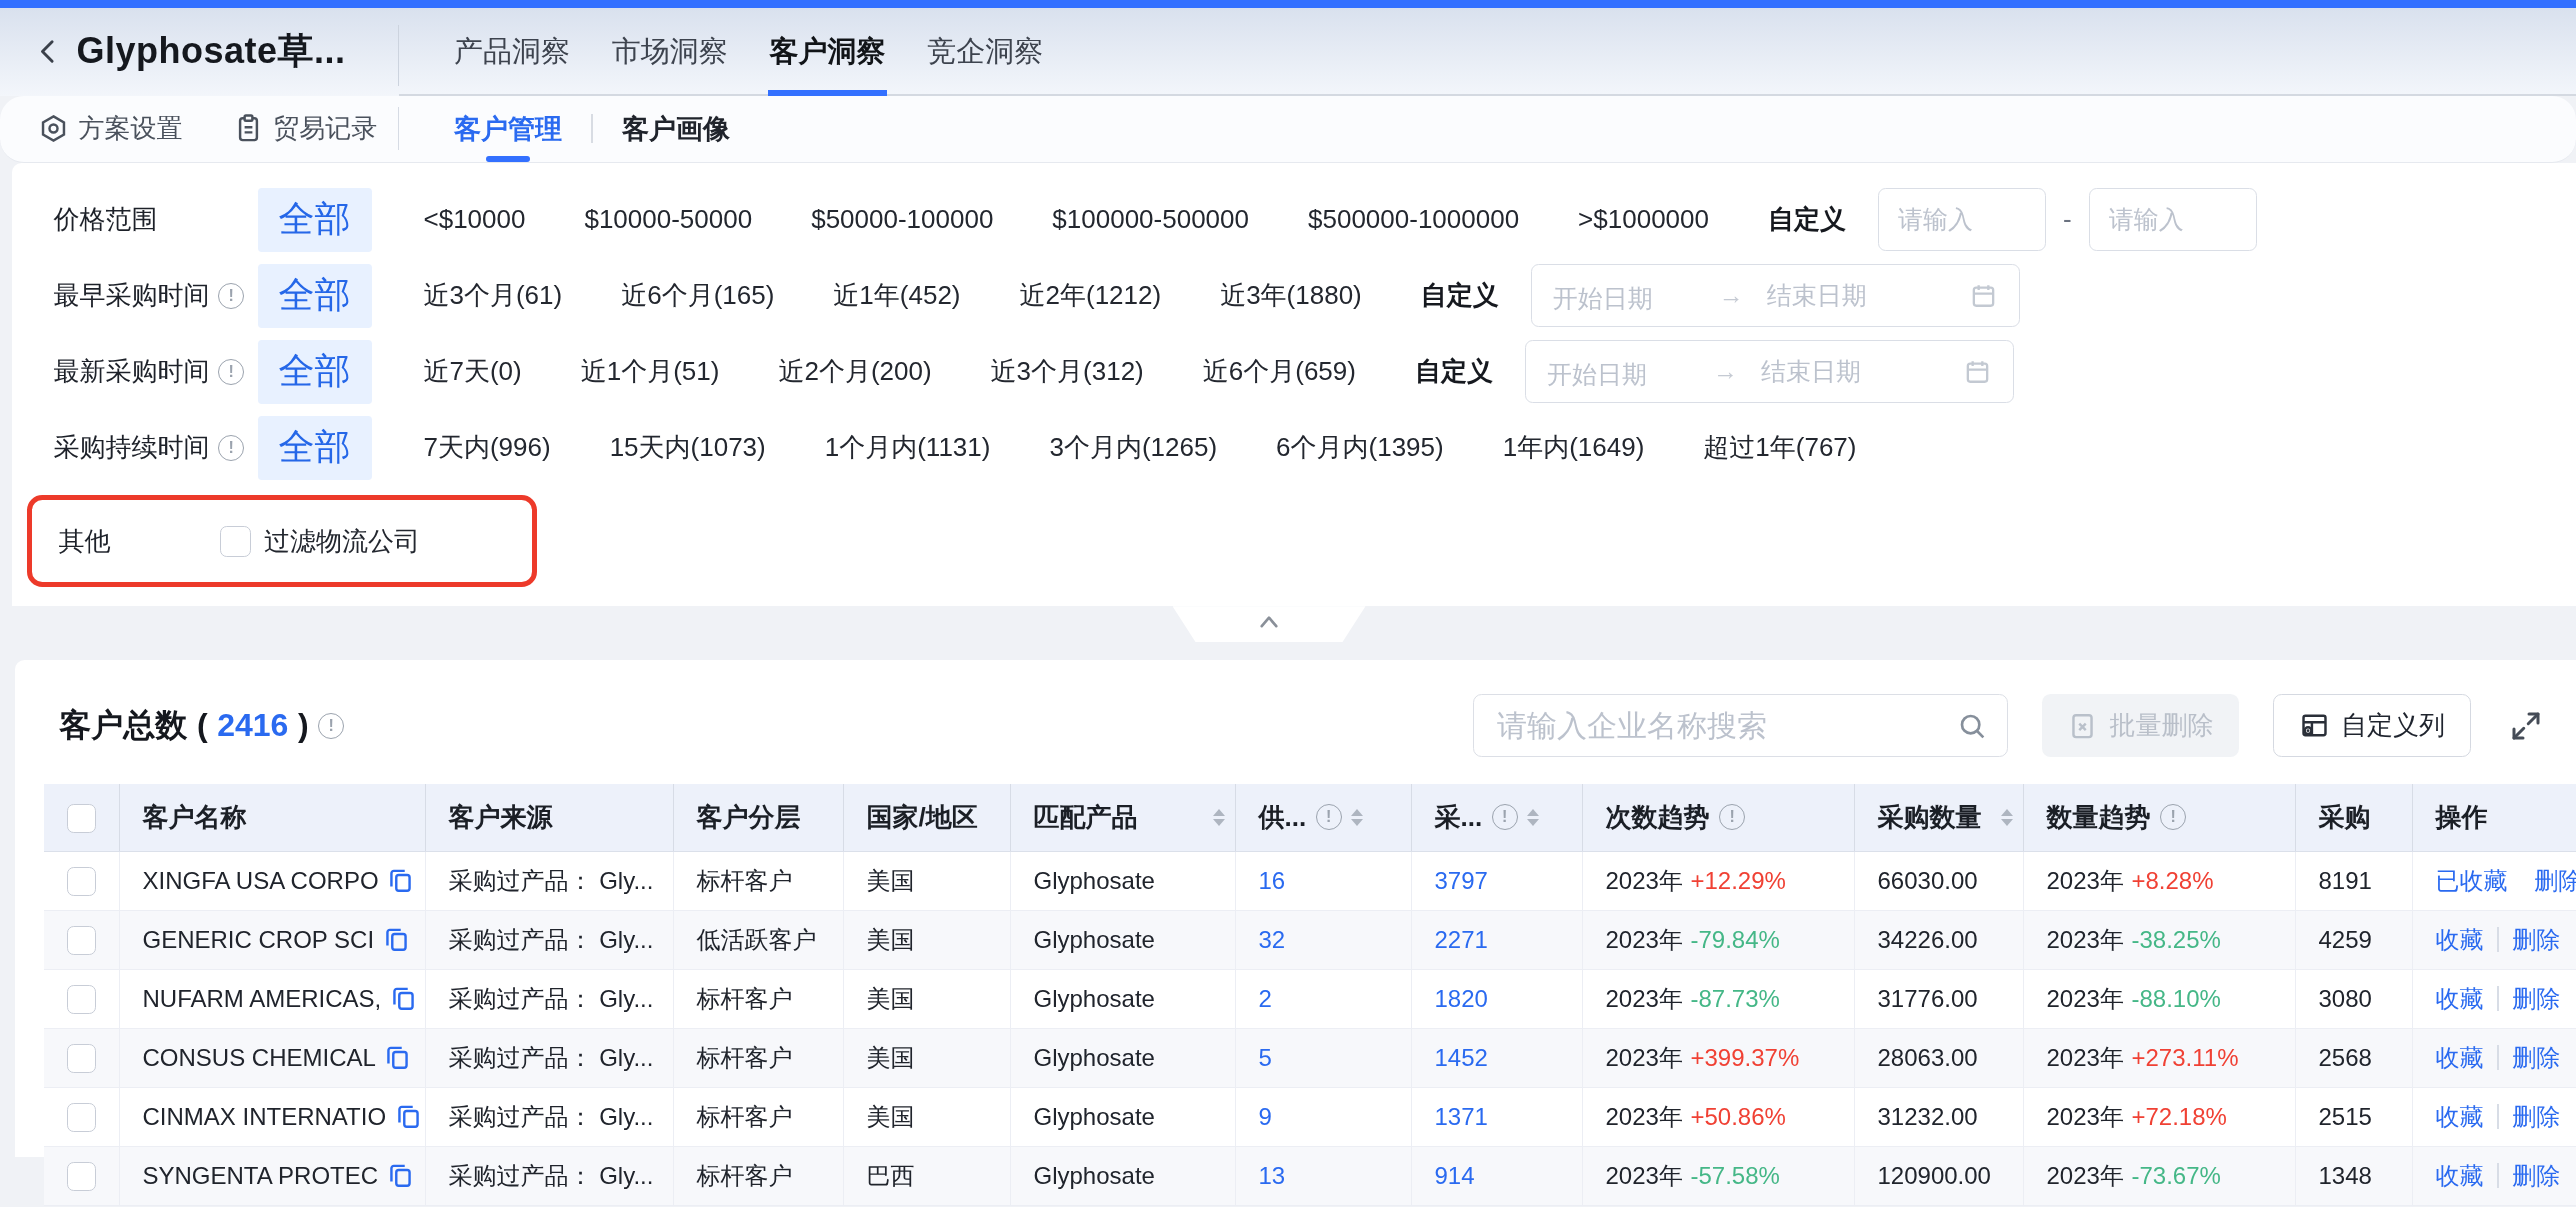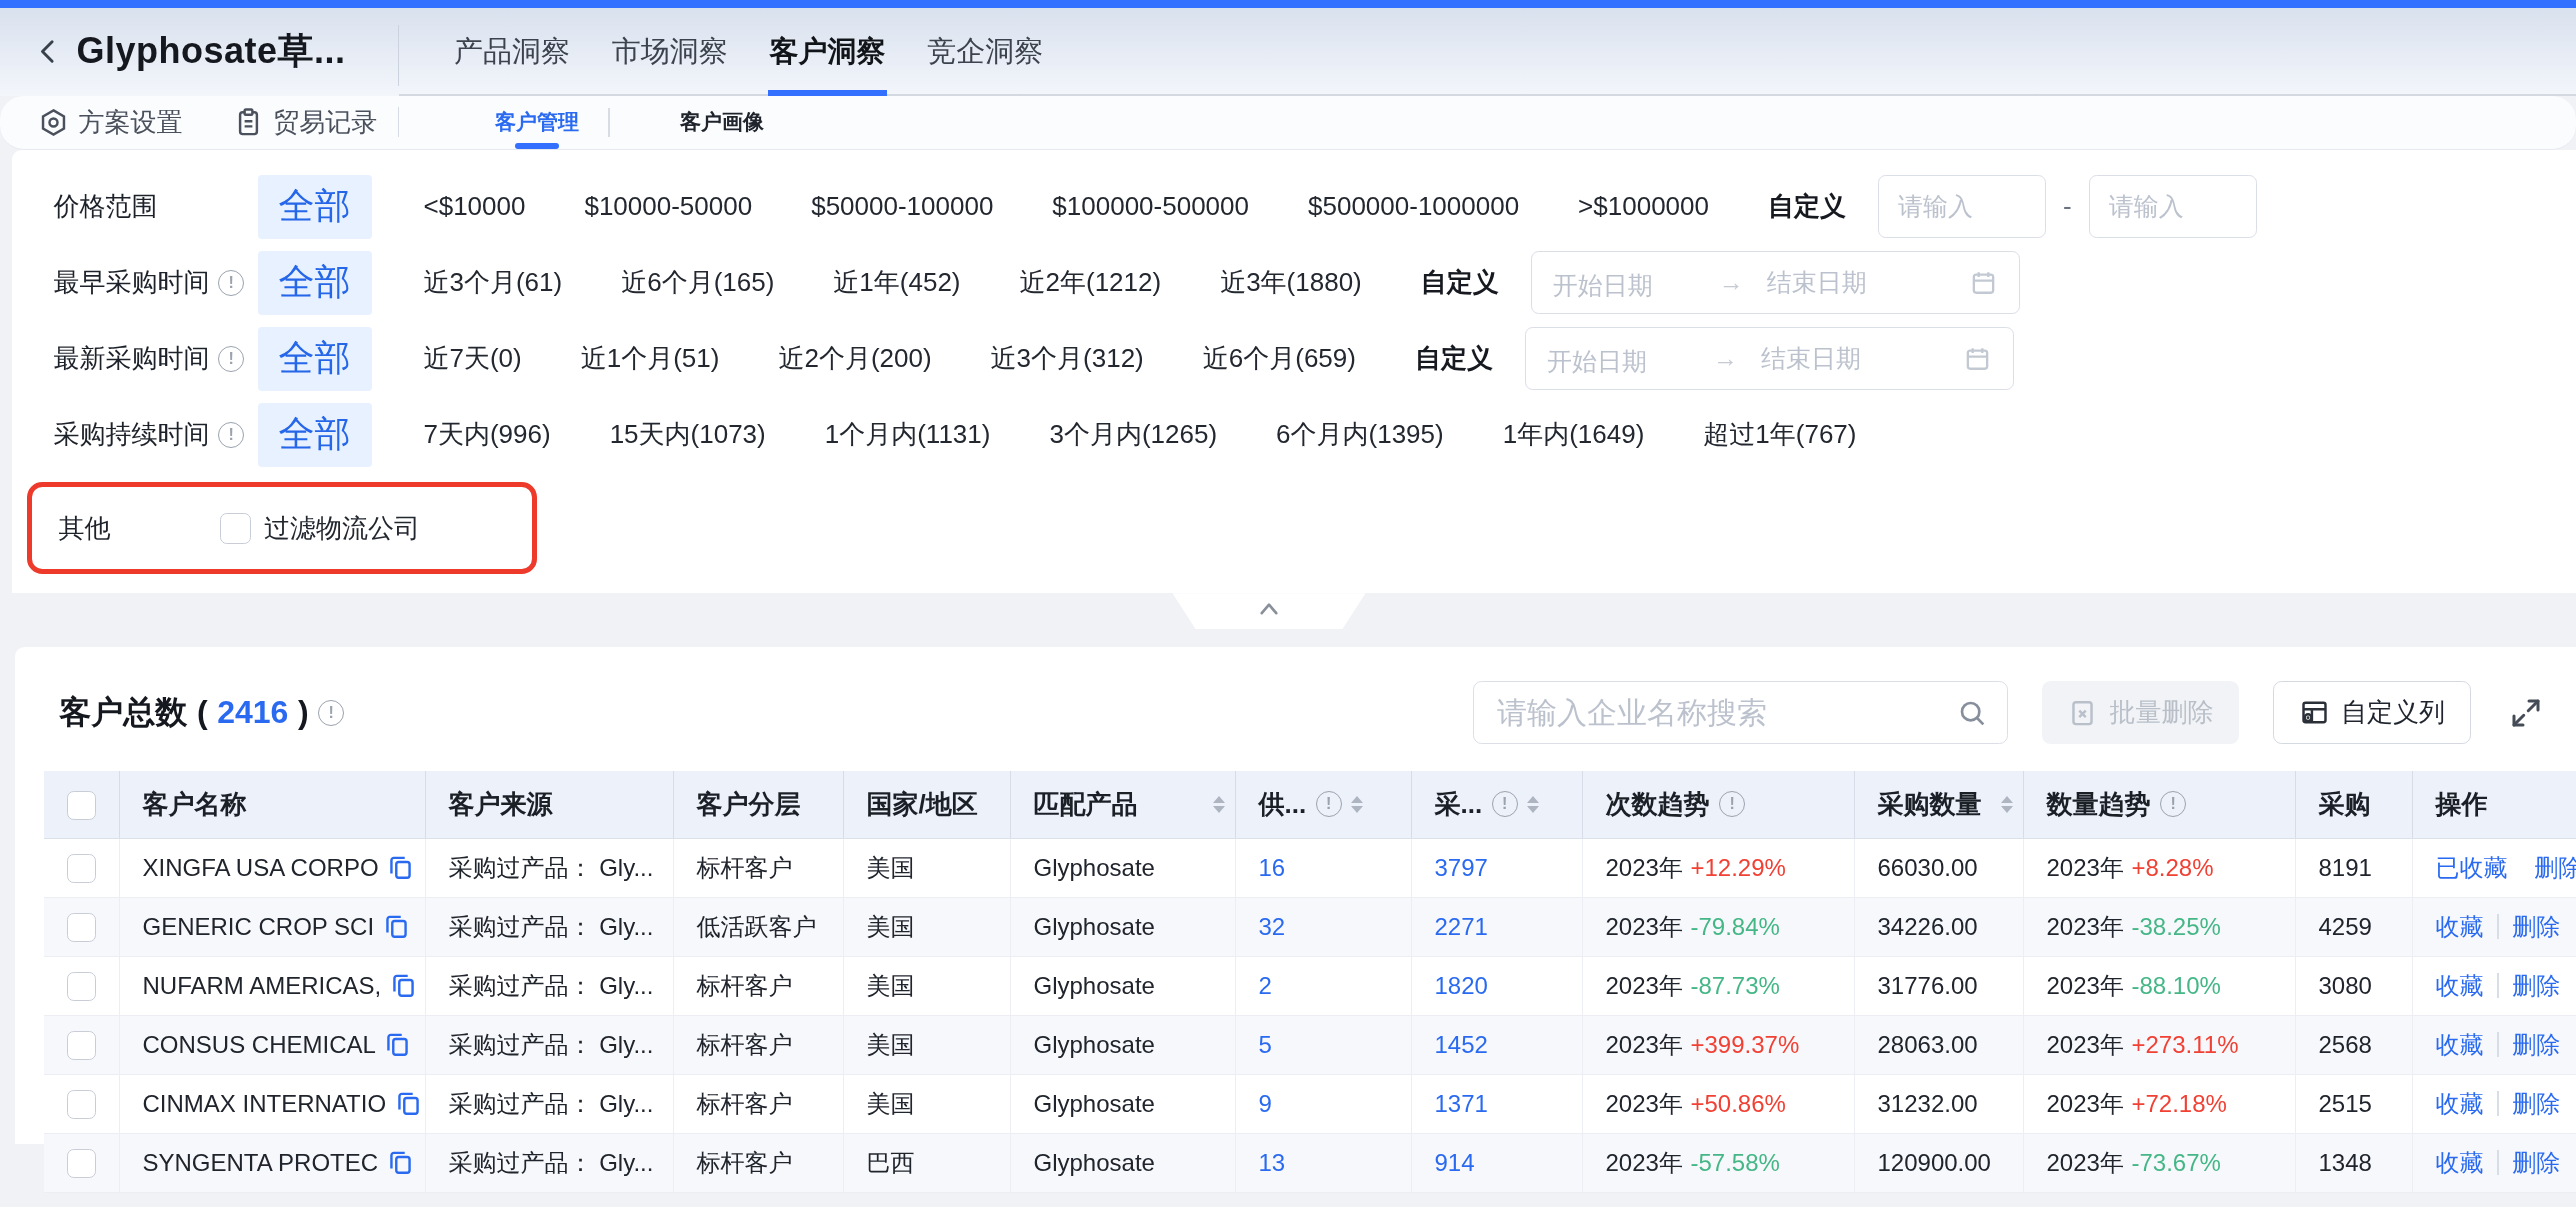--- a/index.html
+++ b/index.html
@@ -17,27 +17,27 @@
   }
   .title-area { width:399px; display:flex; align-items:center; padding-left:34px; gap:13.4px; position:relative; }
   .title-area::after { content:""; position:absolute; right:0; top:17px; bottom:9.6px; width:1px; background:#ccd3de; }
   .back-ic { width:29px; height:29px; flex:0 0 auto; }
   .page-title { font-size:36px; font-weight:700; color:#15181e; letter-spacing:0.5px; white-space:nowrap; }
   .tabs { flex:1; display:flex; align-items:center; padding-left:53px; gap:38px; position:relative; }
   .tabs::after { content:""; position:absolute; left:0; right:0; bottom:0; height:1.9px; background:#d4d9e1; }
   .tab { font-size:29px; color:#3d434e; height:100%; display:flex; align-items:center; padding:0 1.9px; position:relative; cursor:pointer; white-space:nowrap; }
   .tab.active { color:#111418; font-weight:700; }
   .tab.active::after { content:""; position:absolute; left:0; right:0; bottom:0; height:5.7px; background:var(--topbar); z-index:2; }
-  .subheader { height:54px; background:#fbfcfe; border-bottom:1px solid #e6e9ef; display:flex; align-items:stretch;border-radius:24px; }
+  .subheader { height:67px; background:#fbfcfe; border-bottom:1px solid #e6e9ef; display:flex; align-items:stretch;border-radius:24px; }
   .quick-links { width:399px; display:flex; align-items:center; padding-left:38px; gap:50px; position:relative; }
   .quick-links::after { content:""; position:absolute; right:0; top:11.5px; bottom:11.5px; width:1px; background:#d6dbe4; }
   .qlink { display:flex; align-items:center; gap:9.6px; font-size:26px; color:#4a515c; cursor:pointer; white-space:nowrap; }
   .qlink svg { width:31px; height:31px; }
   .subtabs { display:flex; align-items:center; padding-left:55px; }
-  .subtab { font-size:21px; color:#20242c; font-weight:600; position:relative; height:100%; display:flex; align-items:center; cursor:pointer; white-space:nowrap;margin-left:41px; }
+  .subtab { font-size:27px; color:#20242c; font-weight:600; position:relative; height:100%; display:flex; align-items:center; cursor:pointer; white-space:nowrap; }
   .subtab.active { color:var(--accent); font-weight:600; }
   .subtab.active::after { content:""; position:absolute; left:50%; transform:translateX(-50%); bottom:0; width:44px; height:5.7px; border-radius:2.9px; background:var(--topbar); }
   .subtab-divider { width:1.9px; height:29px; background:#d8dce3; margin:0 29px; }
   
   .filter-panel { margin-left:11.5px; background:#fff; border-radius:9.6px 0 0 0; position:relative; padding:19px 38px 19px 42px; }
   .frow { display:flex; align-items:center; min-height:76px; }
   .flabel { width:204px; flex:0 0 auto; display:flex; align-items:center; gap:8.6px; font-size:26px; color:#1d2129; white-space:nowrap; }
   .info { width:26px; height:26px; flex:0 0 auto; border:1.9px solid #9ba3ae; border-radius:50%; color:#9ba3ae; font-size:16px; font-weight:700;
           display:inline-flex; align-items:center; justify-content:center; font-family:"Liberation Sans",sans-serif; }
   .opts { display:flex; align-items:center; flex-wrap:nowrap; }

